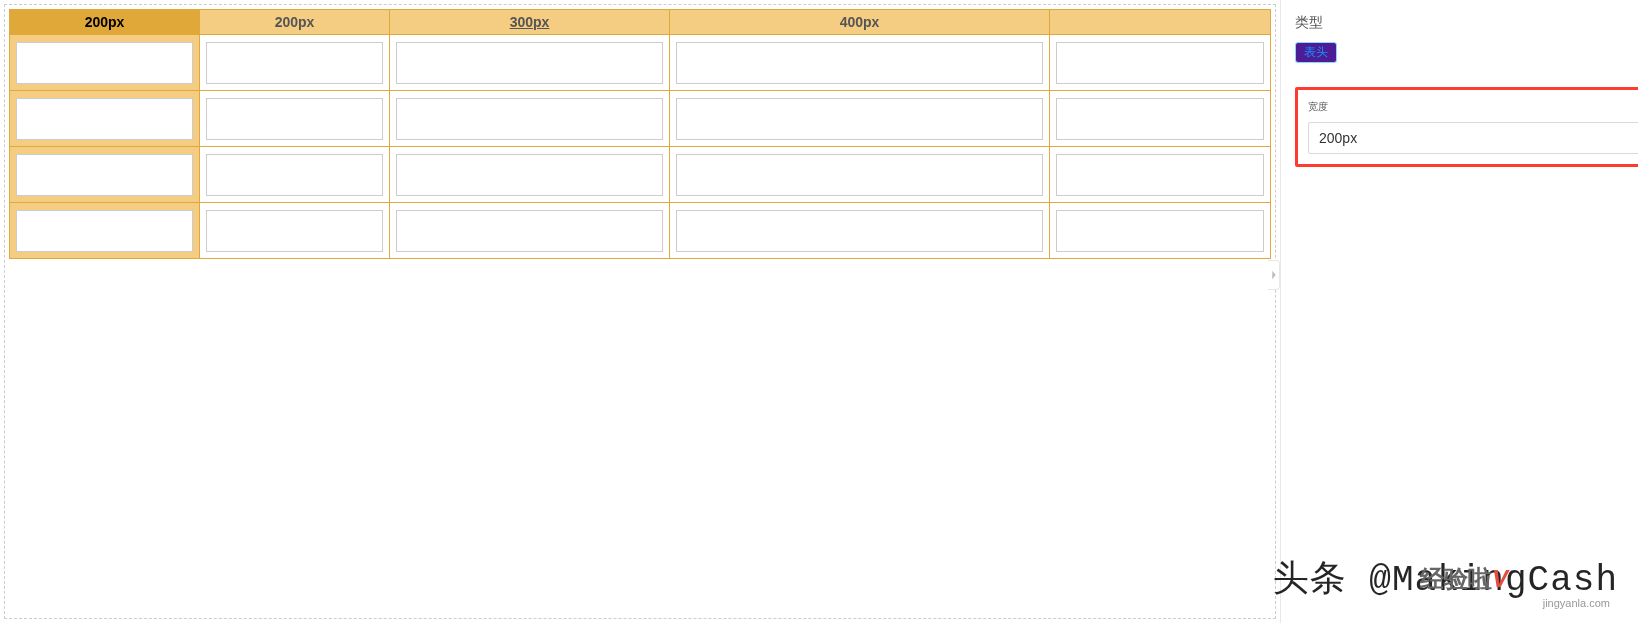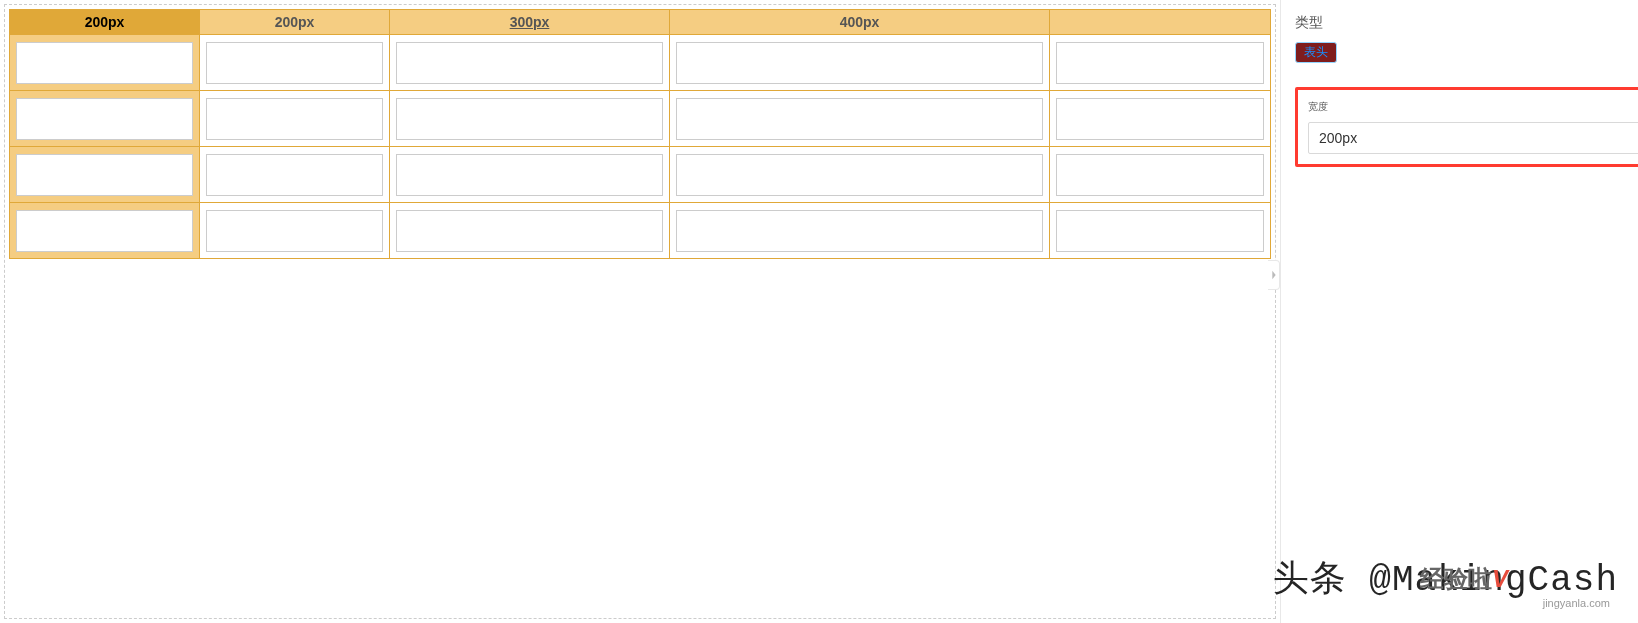--- a/index.html
+++ b/index.html
@@ -107,21 +107,21 @@
     }
     .panel-label {
       font-size: 14px;
       color: #555;
       margin-bottom: 10px;
       margin-top: 6px;
     }
     .tag {
       display: inline-block;
       border: 1px solid #91d5ff;
-      background: #7f1d1d;
+      background: #4c1d95;
       color: #1890ff;
       font-size: 12px;
       padding: 1px 8px;
       border-radius: 3px;
     }
     .width-section {
       margin-top: 24px;
       border: 3px solid #ff3b30;
       border-radius: 2px;
       padding: 10px;

